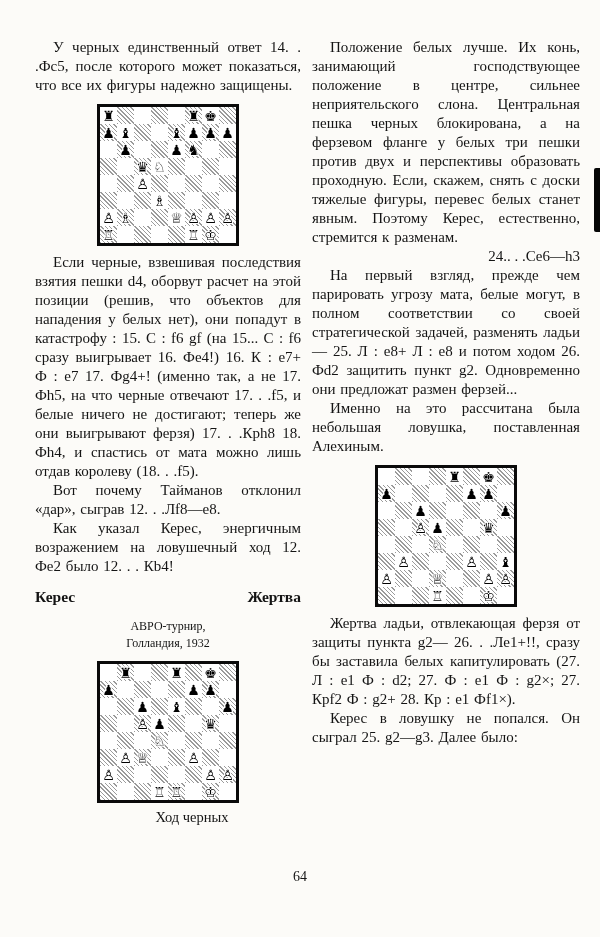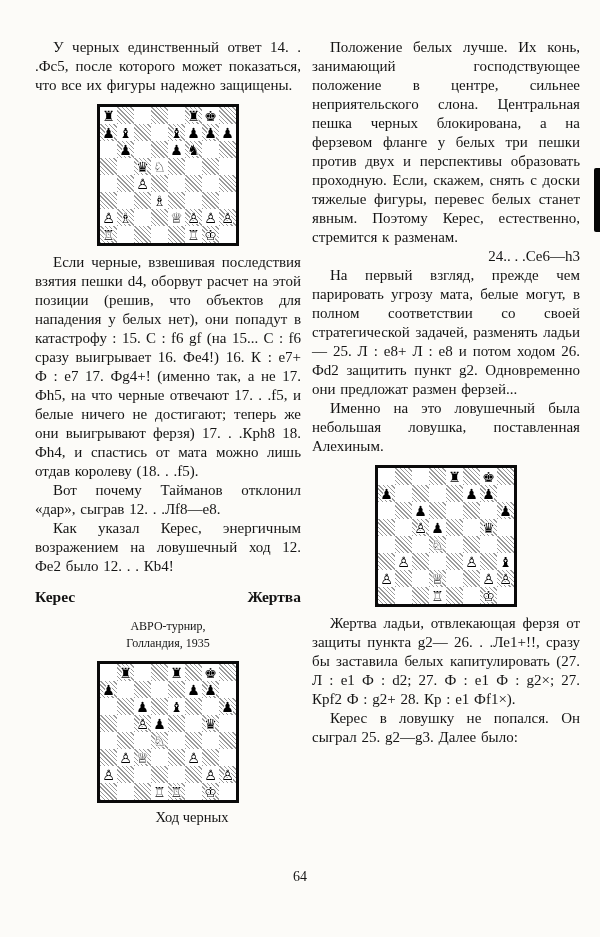--- a/index.html
+++ b/index.html
@@ -153,21 +153,21 @@
     <p class="para">Если черные, взвешивая последствия взятия пешки d4, оборвут расчет на этой позиции (решив, что объектов для нападения у белых нет), они попадут в катастрофу : 15. С : f6 gf (на 15... С : f6 сразу выигрывает 16. Фе4!) 16. К : е7+ Ф : е7 17. Фg4+! (именно так, а не 17. Фh5, на что черные отвечают 17. . .f5, и белые ничего не достигают; теперь же они выигрывают ферзя) 17. . .Крh8 18. Фh4, и спастись от мата можно лишь отдав королеву (18. . .f5).</p>
     <p class="para">Вот почему Тайманов отклонил «дар», сыграв 12. . .Лf8—е8.</p>
     <p class="para">Как указал Керес, энергичным возражением на ловушечный ход 12. Фе2 было 12. . . Кb4!</p>
 
     <div class="game-header">
       <span>Керес</span>
       <span>Жертва</span>
     </div>
     <div class="tournament">
       <div>АВРО-турнир,</div>
-      <div>Голландия, 1935</div>
+      <div>Голландия, 1932</div>
     </div>
 
     <div class="diagram">
       <div class="board">
           <div class="sq light"></div>
           <div class="sq dark piece">♜</div>
           <div class="sq light"></div>
           <div class="sq dark"></div>
           <div class="sq light piece">♜</div>
           <div class="sq dark"></div>
@@ -237,21 +237,21 @@
   <div class="col col-right">
     <p class="para">Положение белых лучше. Их конь, занимающий господствующее положение в центре, сильнее неприятельского слона. Центральная пешка черных блокирована, а на ферзевом фланге у белых три пешки против двух и перспективы образовать проходную. Если, скажем, снять с доски тяжелые фигуры, перевес белых станет явным. Поэтому Керес, естественно, стремится к разменам.</p>
 
     <div class="move-line">
       <span>24.</span>
       <span>. . .</span>
       <span>Се6—h3</span>
     </div>
 
     <p class="para">На первый взгляд, прежде чем парировать угрозу мата, белые могут, в полном соответствии со своей стратегической задачей, разменять ладьи — 25. Л : е8+ Л : е8 и потом ходом 26. Фd2 защитить пункт g2. Одновременно они предложат размен ферзей...</p>
-    <p class="para">Именно на это ловушечный была небольшая ловушка, поставленная Алехиным.</p>
+    <p class="para">Именно на это рассчитана была небольшая ловушка, поставленная Алехиным.</p>
 
     <div class="diagram">
       <div class="board">
           <div class="sq light"></div>
           <div class="sq dark"></div>
           <div class="sq light"></div>
           <div class="sq dark"></div>
           <div class="sq light piece">♜</div>
           <div class="sq dark"></div>
           <div class="sq light piece">♚</div>

